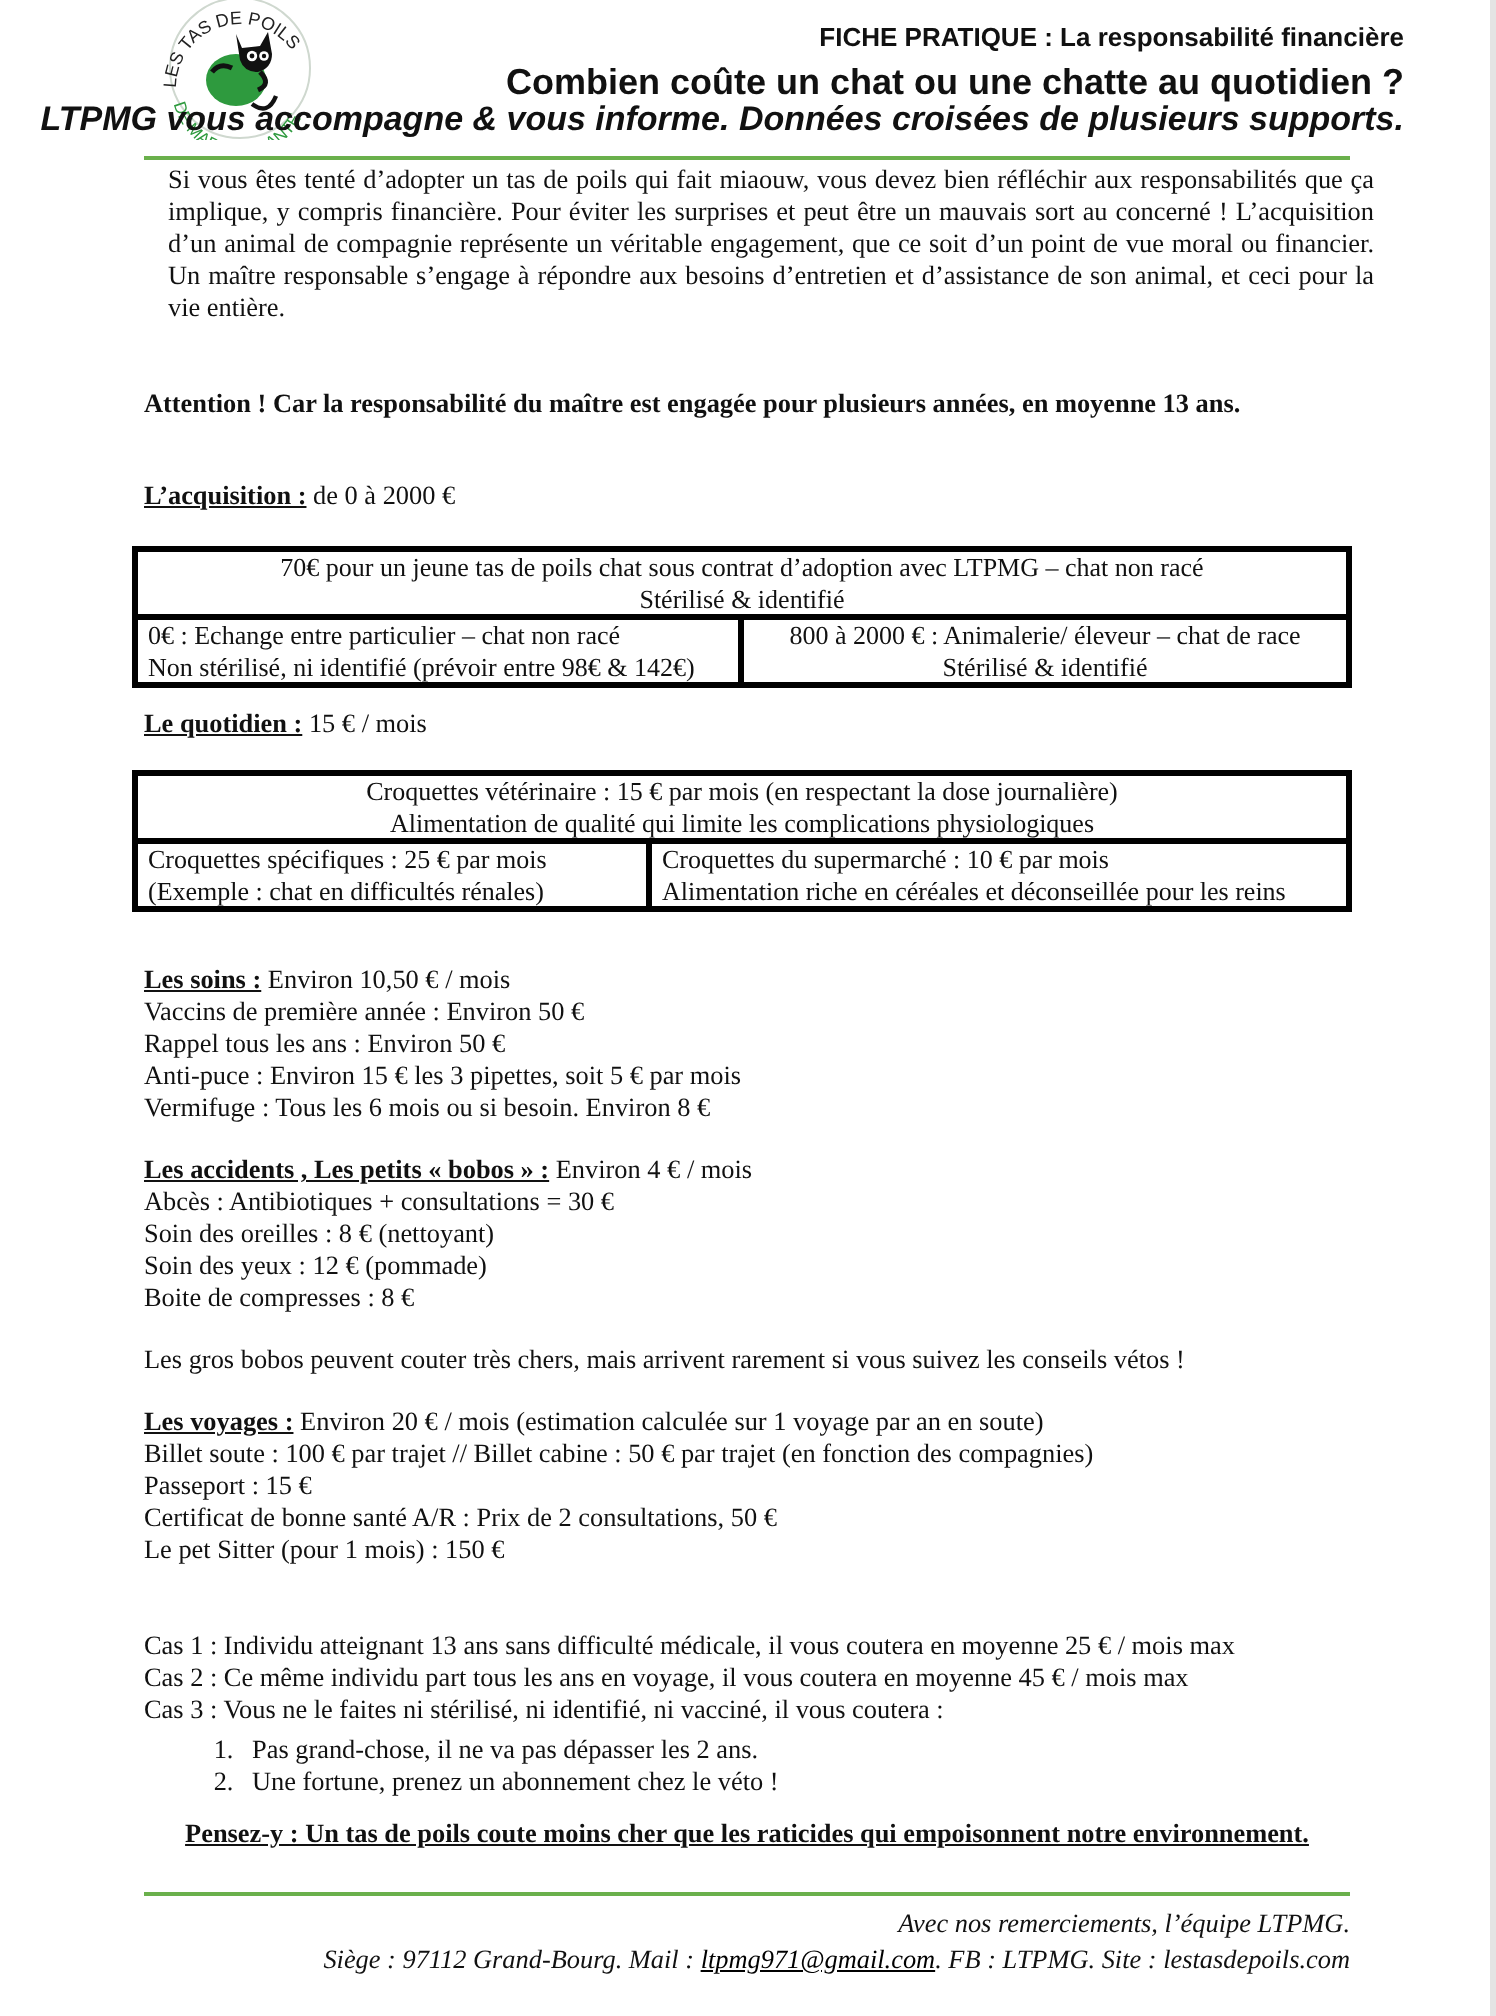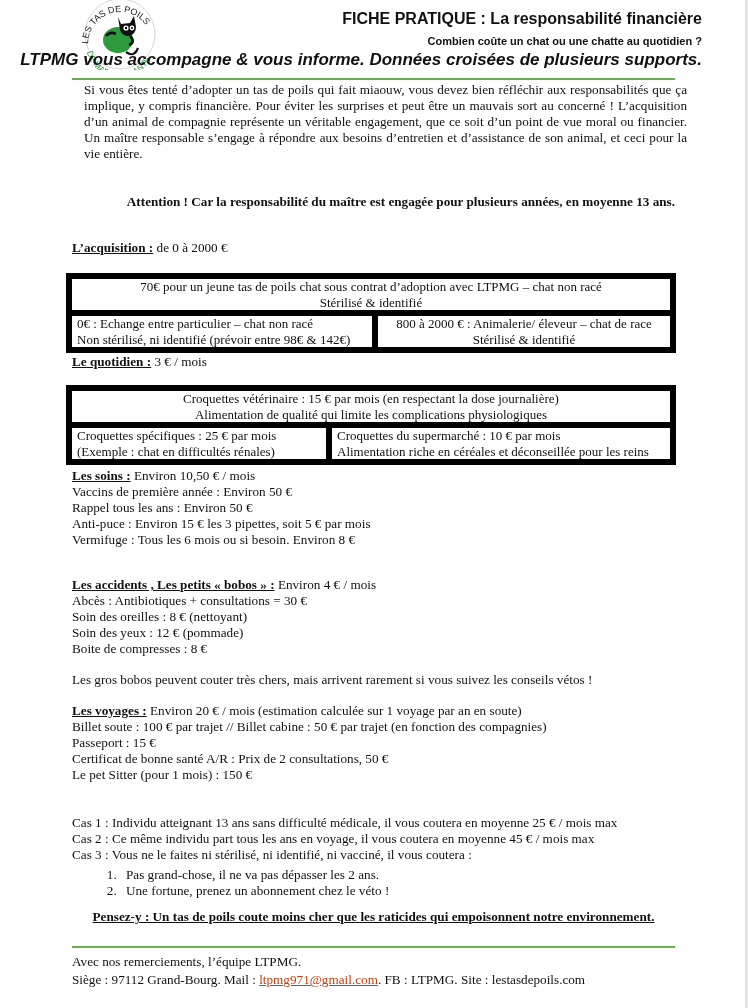--- a/index.html
+++ b/index.html
@@ -3,42 +3,42 @@
 <meta charset="utf-8">
 <style>
   html, body { margin: 0; padding: 0; }
   body {
     width: 748px; height: 1008px; background: #ffffff; position: relative; overflow: hidden;
     font-family: "Liberation Serif", serif; color: #111; font-size: 13.2px;
   }
   .edge { position: absolute; right: 0; top: 0; width: 3px; height: 1008px; background: #e4e4e4; }
   .logo { position: absolute; left: 74px; top: 0px; width: 92px; height: 70px; }
   .header-text { position: absolute; right: 46px; top: 8px; text-align: right; font-family: "Liberation Sans", sans-serif; }
-  .h1 { font-size: 16px; font-weight: bold; line-height: 22px; }
-  .h2 { font-size: 11px; font-weight: bold; line-height: 22px; }
+  .h1 { font-size: 13px; font-weight: bold; line-height: 22px; }
+  .h2 { font-size: 18px; font-weight: bold; line-height: 22px; }
   .h3 { font-size: 17px; font-style: italic; font-weight: bold; line-height: 16px; margin-top: 0px; }
   .rule { position: absolute; left: 72px; width: 603px; height: 2px; background: #6ab04c; }
   .rule.top { top: 78px; }
   .rule.bottom { top: 946px; }
   .block { position: absolute; left: 72px; width: 603px; }
   p { margin: 0; }
   .intro { top: 82px; text-align: justify; line-height: 16px; margin-left: 12px; }
-  .attention { top: 194px; text-align: right; font-weight: bold; line-height: 16px; }
+  .attention { top: 194px; text-align: left; font-weight: bold; line-height: 16px; }
   .line { line-height: 16px; white-space: nowrap; }
   .section-title { font-weight: bold; text-decoration: underline; }
   table { border-collapse: collapse; width: 610px; }
-  td { border: 6px solid #000000; padding: 0 5px; line-height: 15.5px; vertical-align: top; font-size: 13px; }
+  td { border: 3px solid #000000; padding: 0 5px; line-height: 15.5px; vertical-align: top; font-size: 13px; }
   .center { text-align: center; }
   .tbl1 { position: absolute; left: 66px; top: 273px; }
   .tbl2 { position: absolute; left: 66px; top: 385px; }
   ol { margin: 4px; padding-left: 44px; }
   ol li { line-height: 16px; padding-left: 6px; }
   .closing { font-weight: bold; text-decoration: underline; text-align: center; line-height: 16px; }
-  .footer { text-align: left; line-height: 18px; }
-  .link { color: #c2410c; text-decoration: underline; }
+  .footer { text-align: right; line-height: 18px; font-style: italic; }
+  .link { color: #000000; text-decoration: underline; }
 </style>
 </head>
 <body>
 
 <div class="edge"></div>
 
 <svg class="logo" viewBox="0 0 92 70">
   <defs>
     <path id="arcTop" d="M 14 44 A 32 32 0 0 1 78 44"></path>
     <path id="arcBot" d="M 12 44 A 34 34 0 0 0 80 44"></path>
@@ -87,21 +87,21 @@
     </td>
     <td class="center">
       <div>800 à 2000 € : Animalerie/ éleveur – chat de race</div>
       <div>Stérilisé &amp; identifié</div>
     </td>
   </tr>
 </tbody>
   </table>
 
 <div class="block line" style="top:354px;">
-  <span class="section-title">Le quotidien :</span><span> 3 € / mois</span>
+  <span class="section-title">Le quotidien :</span><span> 15 € / mois</span>
 </div>
 <table class="tbl2">
   <tbody>
       <tr>
     <td colspan="2" class="center">
       <div>Croquettes vétérinaire : 15 € par mois (en respectant la dose journalière)</div>
       <div>Alimentation de qualité qui limite les complications physiologiques</div>
     </td>
   </tr>
   <tr>
@@ -110,21 +110,21 @@
       <div>(Exemple : chat en difficultés rénales)</div>
     </td>
     <td>
       <div>Croquettes du supermarché : 10 € par mois</div>
       <div>Alimentation riche en céréales et déconseillée pour les reins</div>
     </td>
   </tr>
 </tbody>
   </table>
 
-<div class="block" style="top:468px;">
+<div class="block" style="top:482px;">
   <div class="line"><span class="section-title">Les soins :</span><span> Environ 10,50 € / mois</span></div>
   <div class="line">Vaccins de première année : Environ 50 €</div>
   <div class="line">Rappel tous les ans : Environ 50 €</div>
   <div class="line">Anti-puce : Environ 15 € les 3 pipettes, soit 5 € par mois</div>
   <div class="line">Vermifuge : Tous les 6 mois ou si besoin. Environ 8 €</div>
 </div>
 
 <div class="block" style="top:577px;">
   <div class="line"><span class="section-title">Les accidents , Les petits « bobos » :</span><span> Environ 4 € / mois</span></div>
   <div class="line">Abcès : Antibiotiques + consultations = 30 €</div>

